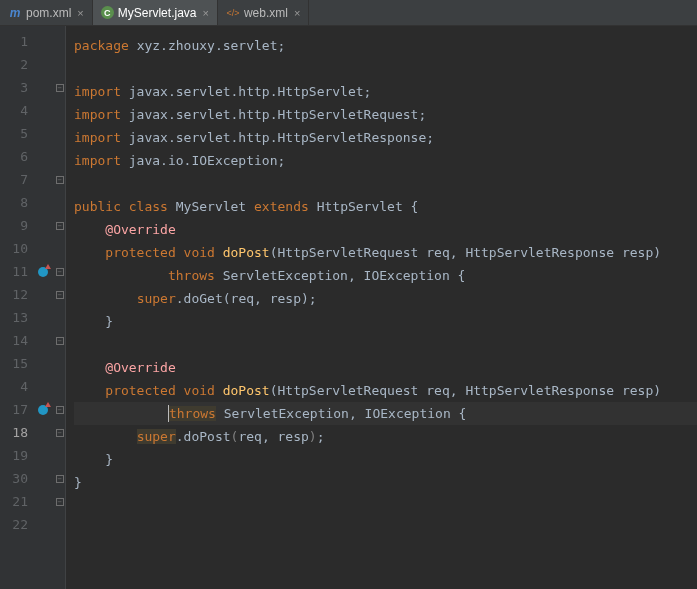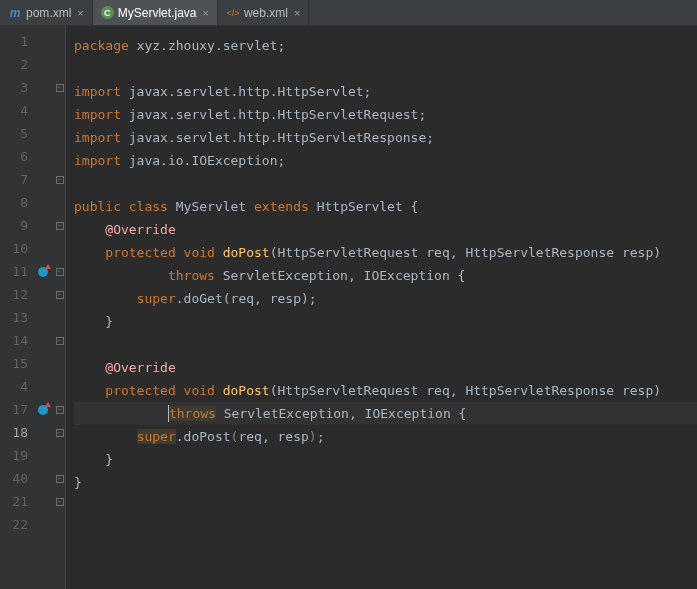--- a/index.html
+++ b/index.html
@@ -155,21 +155,21 @@
       <div class="line-num">10</div>
       <div class="line-num">11</div>
       <div class="line-num">12</div>
       <div class="line-num">13</div>
       <div class="line-num">14</div>
       <div class="line-num">15</div>
       <div class="line-num">4</div>
       <div class="line-num">17</div>
       <div class="line-num current">18</div>
       <div class="line-num">19</div>
-      <div class="line-num">40</div>
+      <div class="line-num">30</div>
       <div class="line-num">21</div>
       <div class="line-num">22</div>
     </div>
   <div class="gutter-icons">
       <div class="gutter-icon-cell"></div>
       <div class="gutter-icon-cell"></div>
       <div class="gutter-icon-cell"></div>
       <div class="gutter-icon-cell"></div>
       <div class="gutter-icon-cell"></div>
       <div class="gutter-icon-cell"></div>

